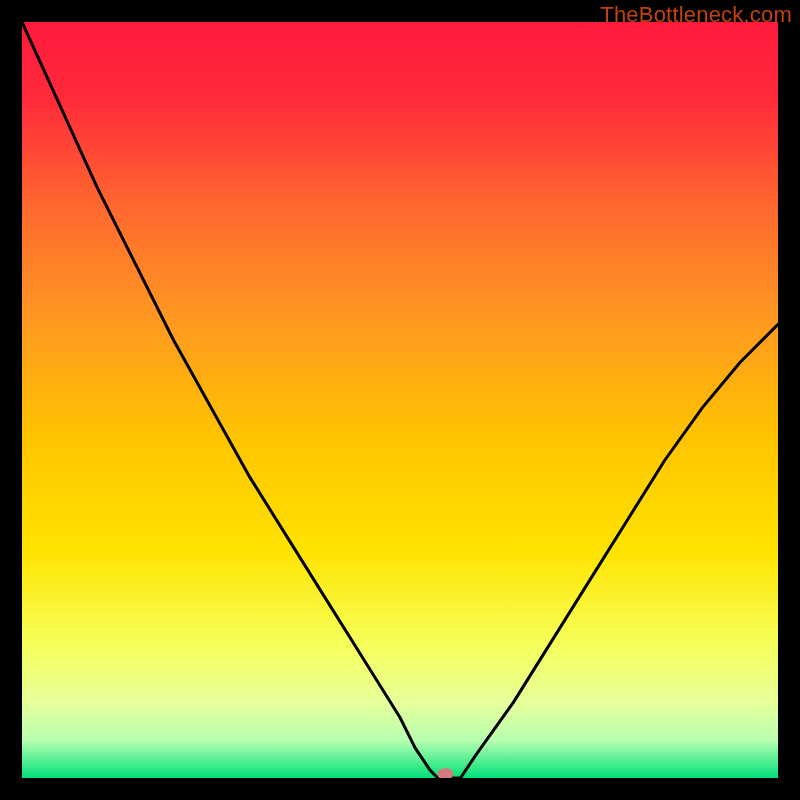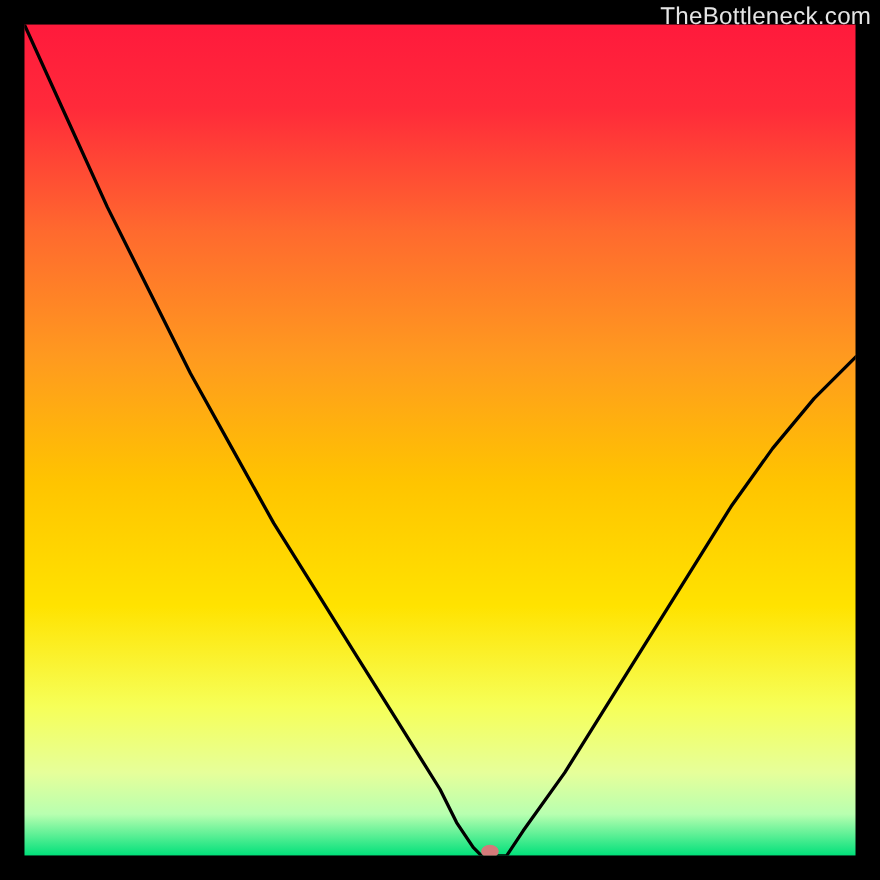--- a/index.html
+++ b/index.html
@@ -27,21 +27,21 @@
   }
   .plot svg {
     display: block;
     width: 756px;
     height: 756px;
   }
   .watermark {
     position: absolute;
     top: 2px;
     right: 8px;
-    color: #e5e5e5;
+    color: #c2410c;
     font-size: 22px;
     font-weight: 400;
     letter-spacing: 0.2px;
     user-select: none;
   }
 </style>
 </head>
 <body>
 
 <div class="frame">

